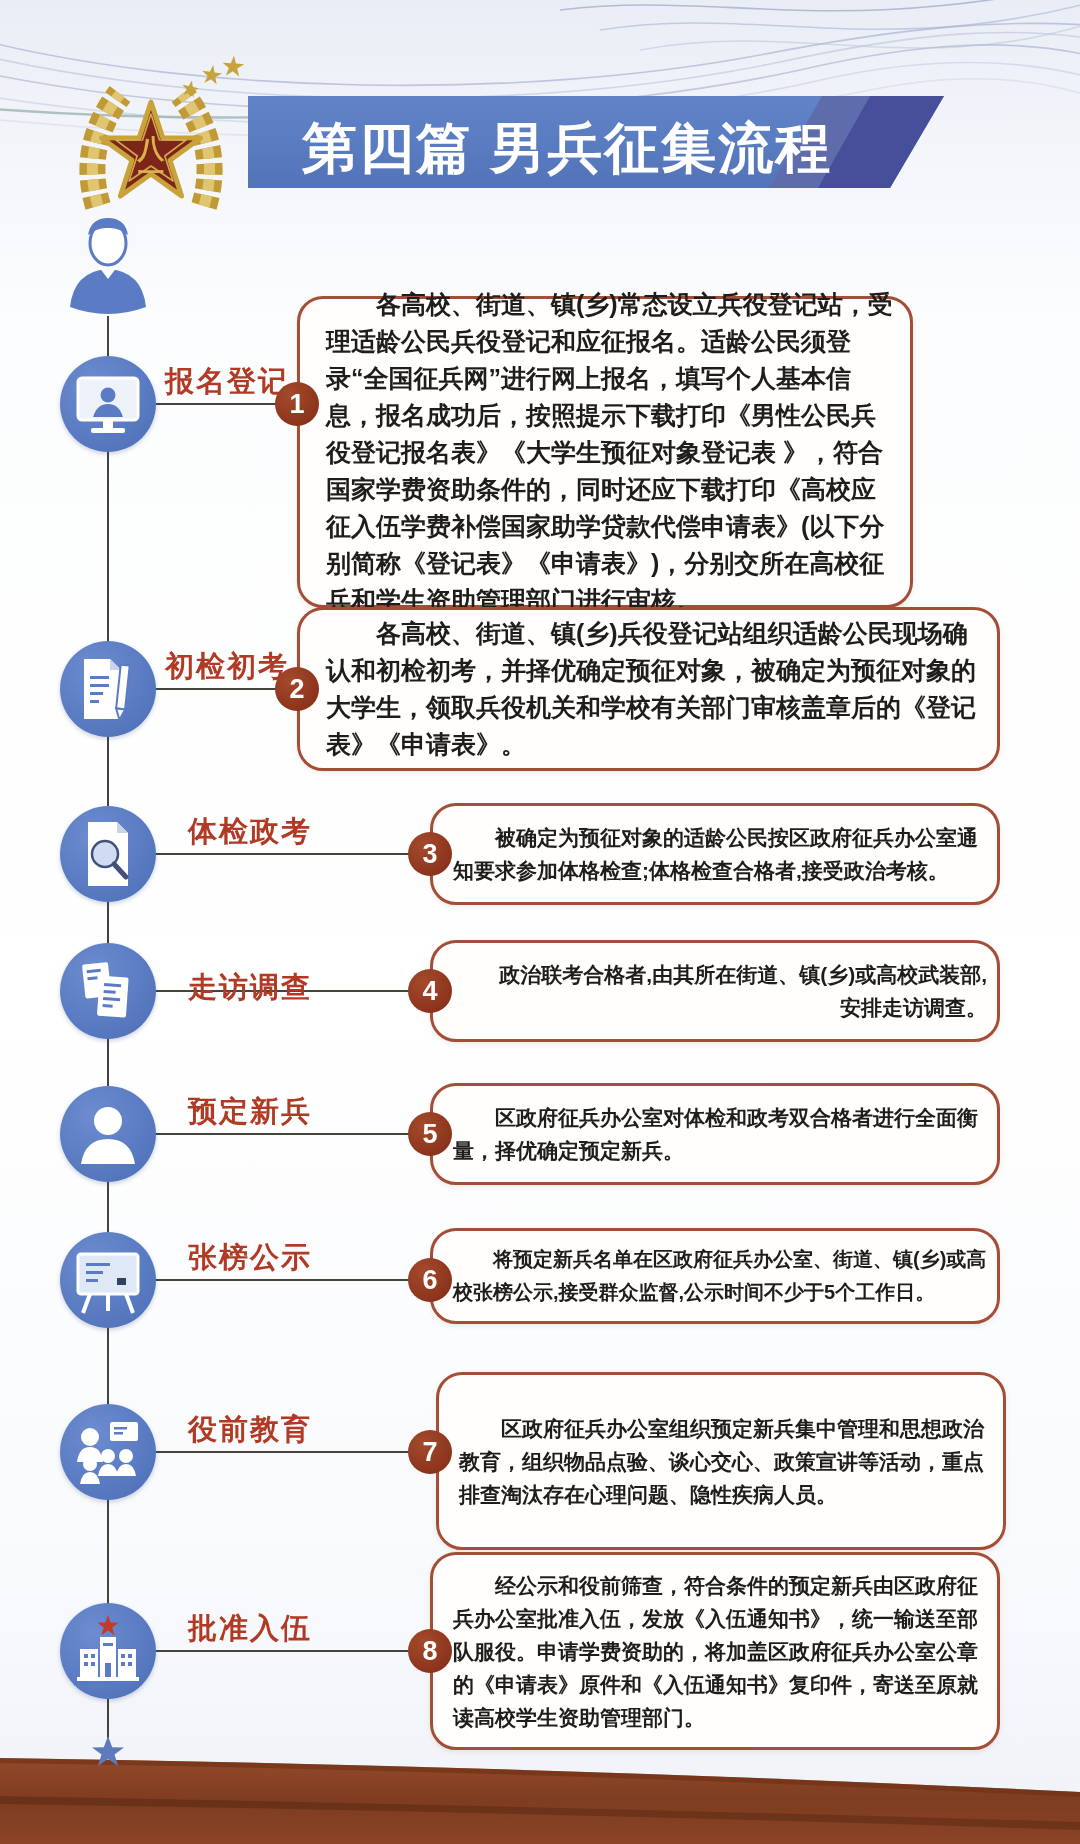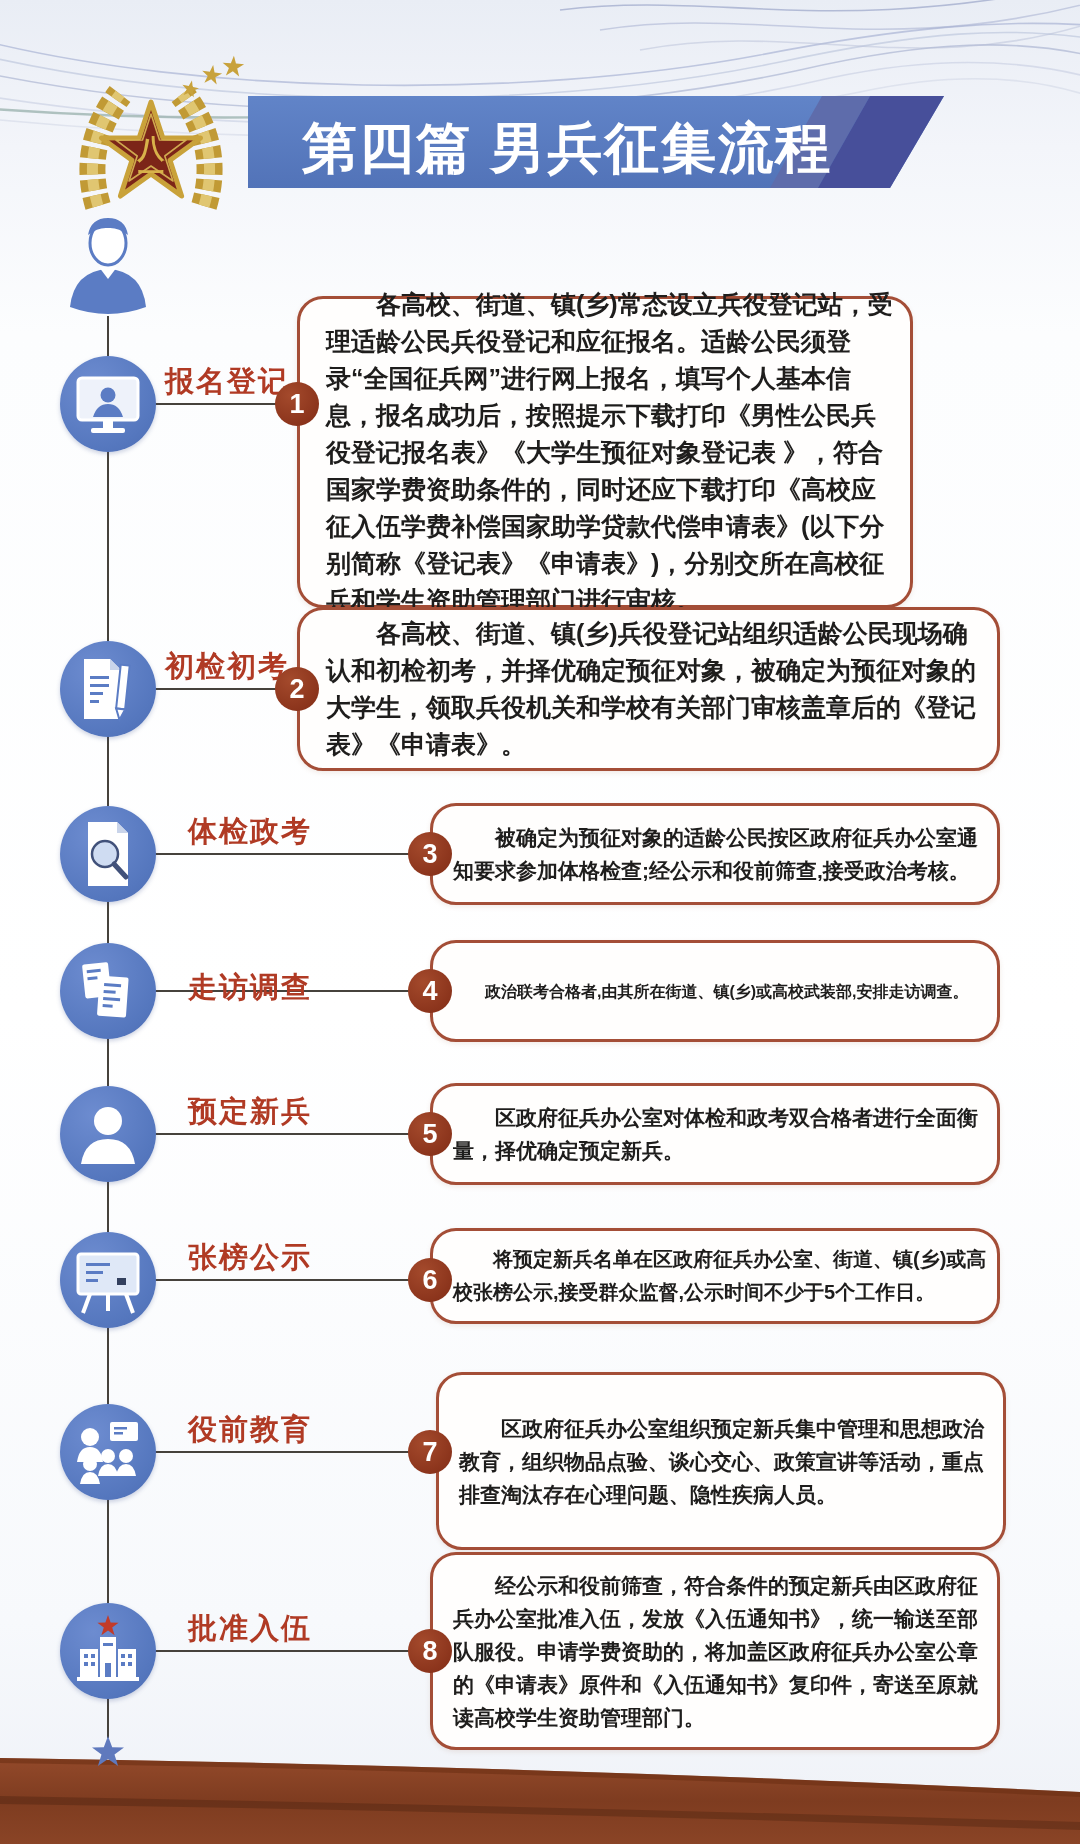--- a/index.html
+++ b/index.html
@@ -128,21 +128,21 @@
         <svg viewBox="0 0 96 96" width="96" height="96">
           <path d="M28 16 h29 l11 11 v53 h-40 Z" fill="#fff"></path>
           <path d="M57 16 l11 11 h-11 Z" fill="#c9d4ea"></path>
           <circle cx="45" cy="48" r="13" fill="#cfdcf2" stroke="#41517a" stroke-width="2.5"></circle>
           <line x1="54" y1="58" x2="66" y2="71" stroke="#41517a" stroke-width="5" stroke-linecap="round"></line>
         </svg>
       </div>
       <div class="step-label" style="left: 188px; top: 812px;">体检政考</div>
       <div class="badge" style="left: 408px; top: 832px;">3</div>
       <div class="info-box" style="left: 430px; top: 803px; width: 570px; height: 102px; padding: 6px 10px 6px 20px;">
-        <p style="font-size: 21px; line-height: 33px;">被确定为预征对象的适龄公民按区政府征兵办公室通知要求参加体格检查;经公示和役前筛查,接受政治考核。</p>
+        <p style="font-size: 21px; line-height: 33px;">被确定为预征对象的适龄公民按区政府征兵办公室通知要求参加体格检查;体格检查合格者,接受政治考核。</p>
       </div>
       <div class="connector" style="left: 152px; top: 990px; width: 284px;"></div>
       <div class="step-circle" style="left: 60px; top: 943px;">
         <svg viewBox="0 0 96 96" width="96" height="96">
           <g transform="rotate(-6 40 40)">
             <rect x="24" y="20" width="26" height="34" rx="2" fill="#fff"></rect>
             <rect x="28" y="26" width="14" height="3" fill="#5b7cc4"></rect>
             <rect x="28" y="33" width="10" height="3" fill="#5b7cc4"></rect>
           </g>
           <g transform="rotate(4 58 58)">
@@ -150,21 +150,21 @@
             <rect x="43" y="41" width="17" height="3" fill="#5b7cc4"></rect>
             <rect x="43" y="48" width="12" height="3" fill="#5b7cc4"></rect>
             <rect x="43" y="55" width="17" height="3" fill="#5b7cc4"></rect>
             <rect x="43" y="62" width="10" height="3" fill="#5b7cc4"></rect>
           </g>
         </svg>
       </div>
       <div class="step-label" style="left: 188px; top: 949px; margin-top: 19px;">走访调查</div>
       <div class="badge" style="left: 408px; top: 969px;">4</div>
       <div class="info-box" style="left: 430px; top: 940px; width: 570px; height: 102px; padding: 6px 10px 6px 20px;">
-        <p style="font-size: 16px; line-height: 33px;">政治联考合格者,由其所在街道、镇(乡)或高校武装部,安排走访调查。</p>
+        <p style="font-size: 21px; line-height: 33px; text-align: right;">政治联考合格者,由其所在街道、镇(乡)或高校武装部,安排走访调查。</p>
       </div>
       <div class="connector" style="left: 152px; top: 1133px; width: 284px;"></div>
       <div class="step-circle" style="left: 60px; top: 1086px;">
         <svg viewBox="0 0 96 96" width="96" height="96">
           <circle cx="48" cy="35" r="14" fill="#fff"></circle>
           <path d="M21 78 Q25 53 48 53 Q71 53 75 78 Z" fill="#fff"></path>
         </svg>
       </div>
       <div class="step-label" style="left: 188px; top: 1092px;">预定新兵</div>
       <div class="badge" style="left: 408px; top: 1112px;">5</div>

